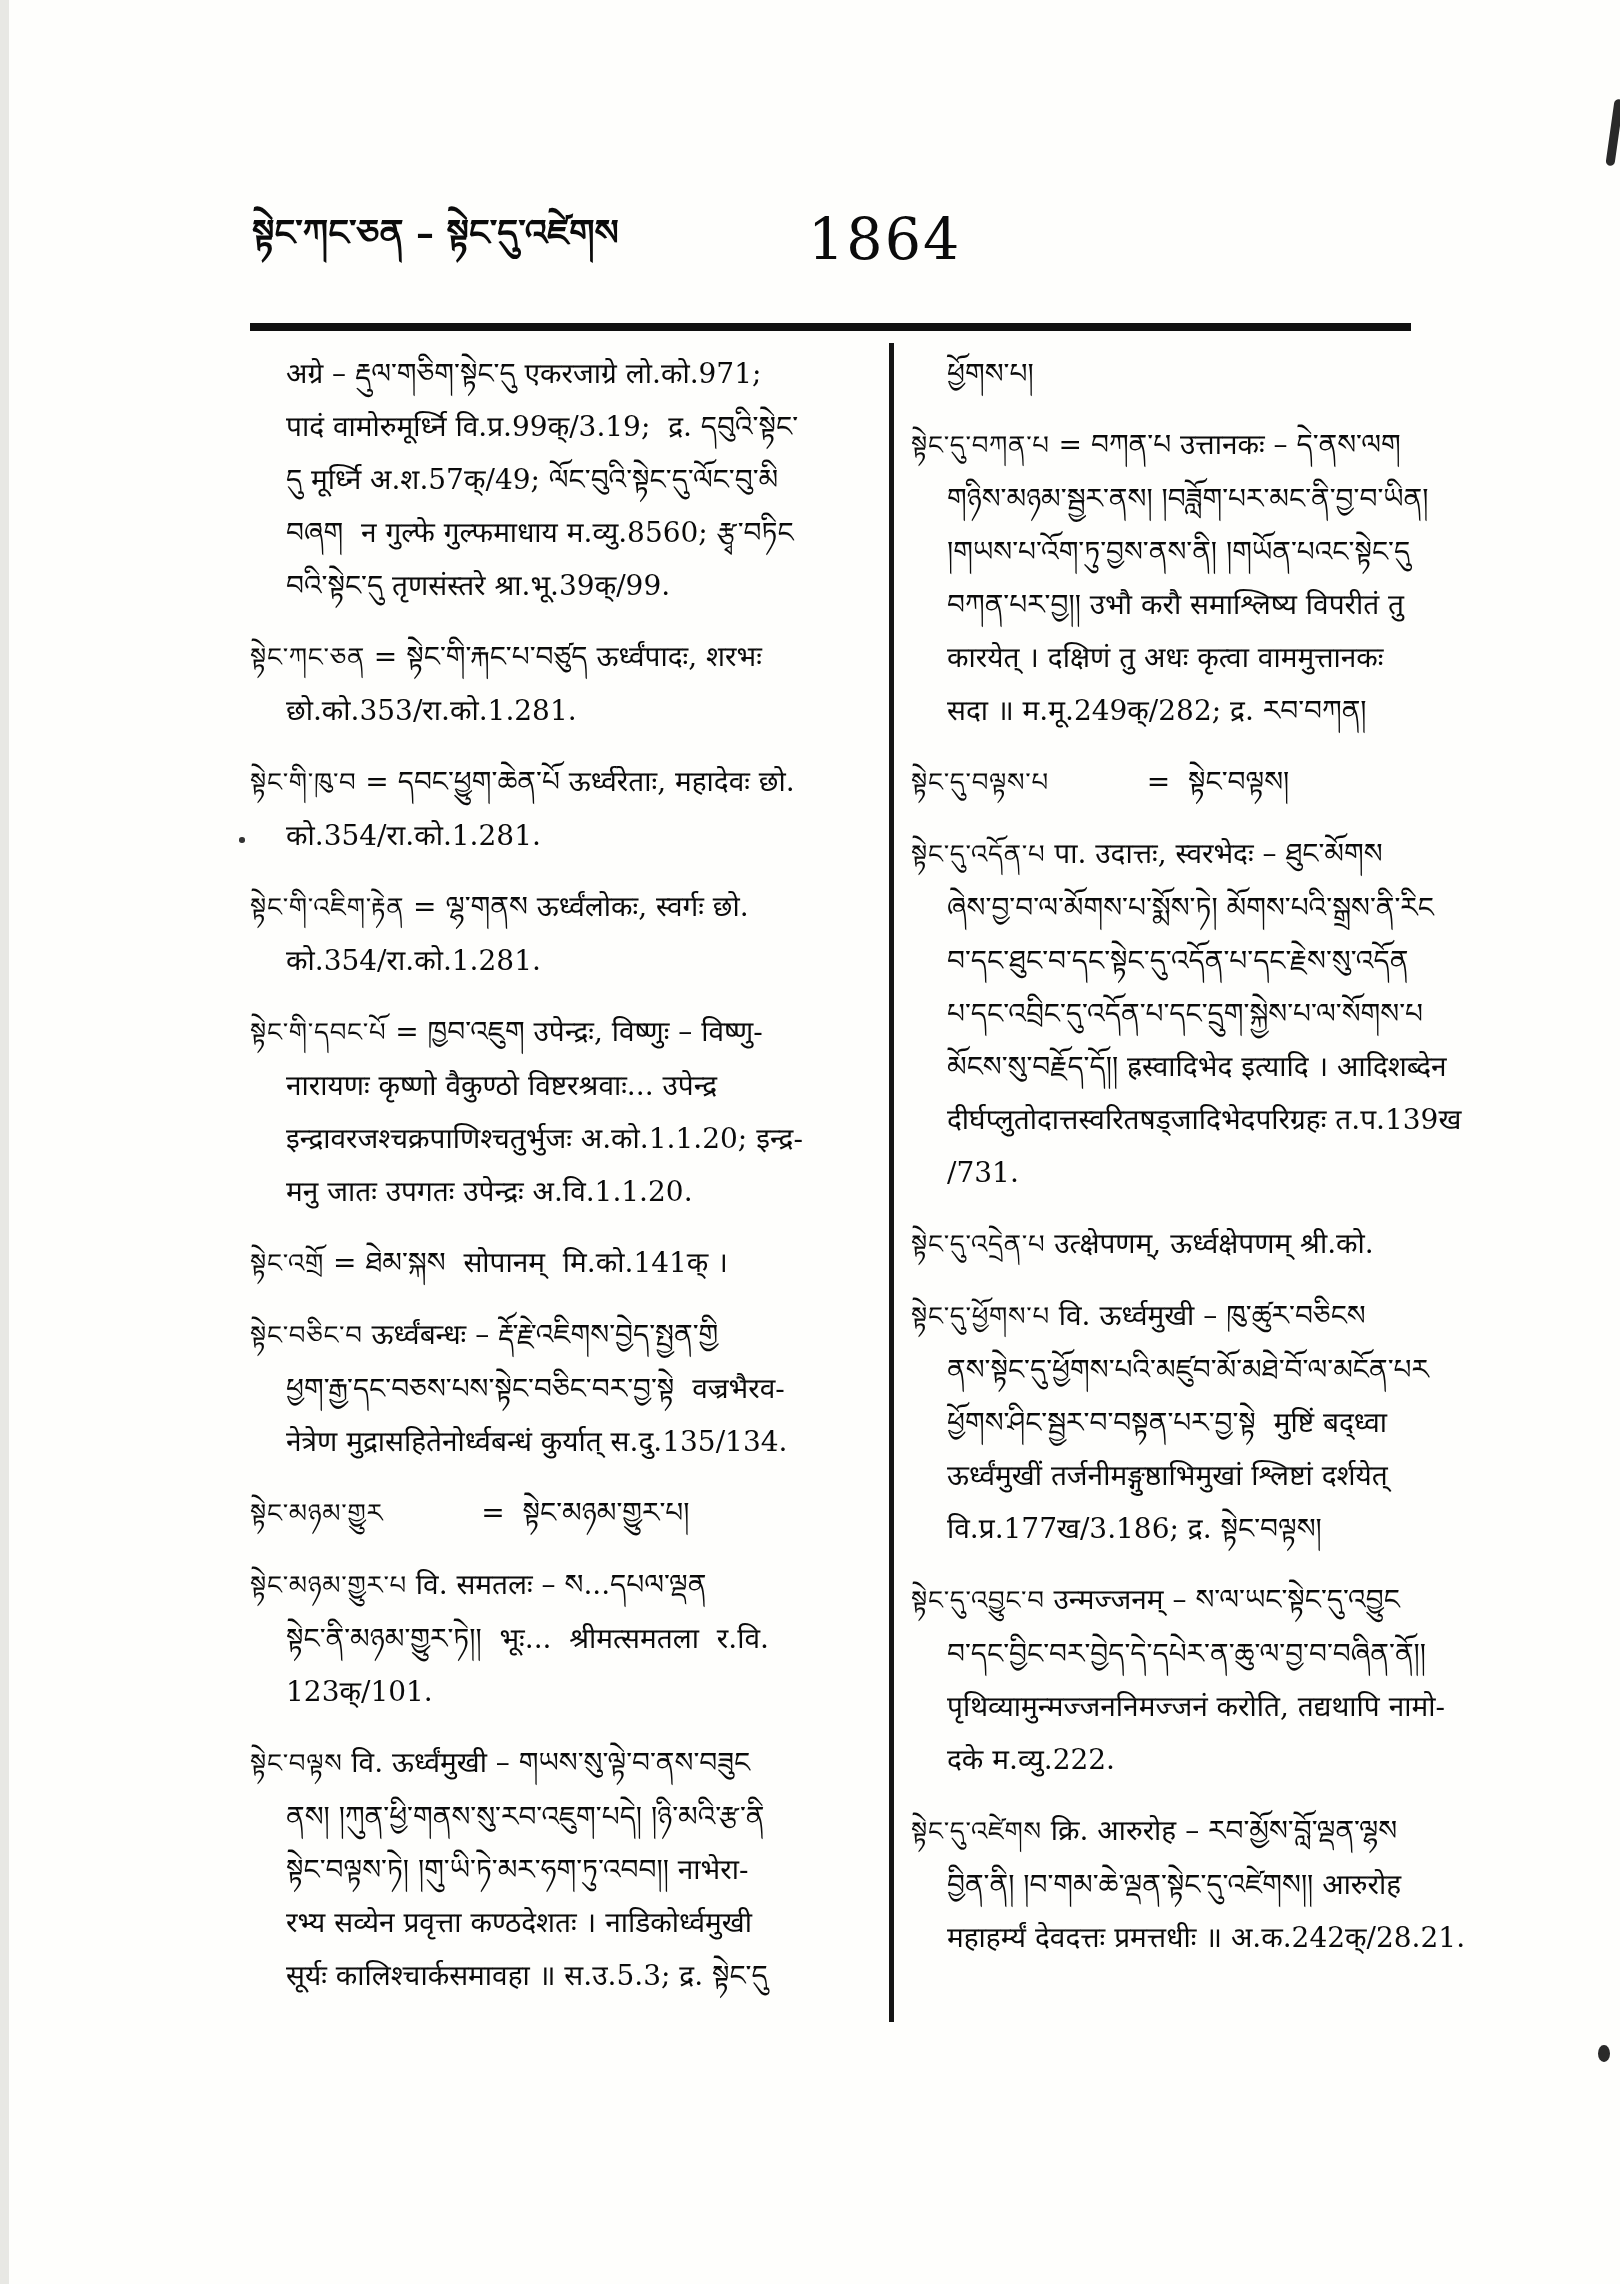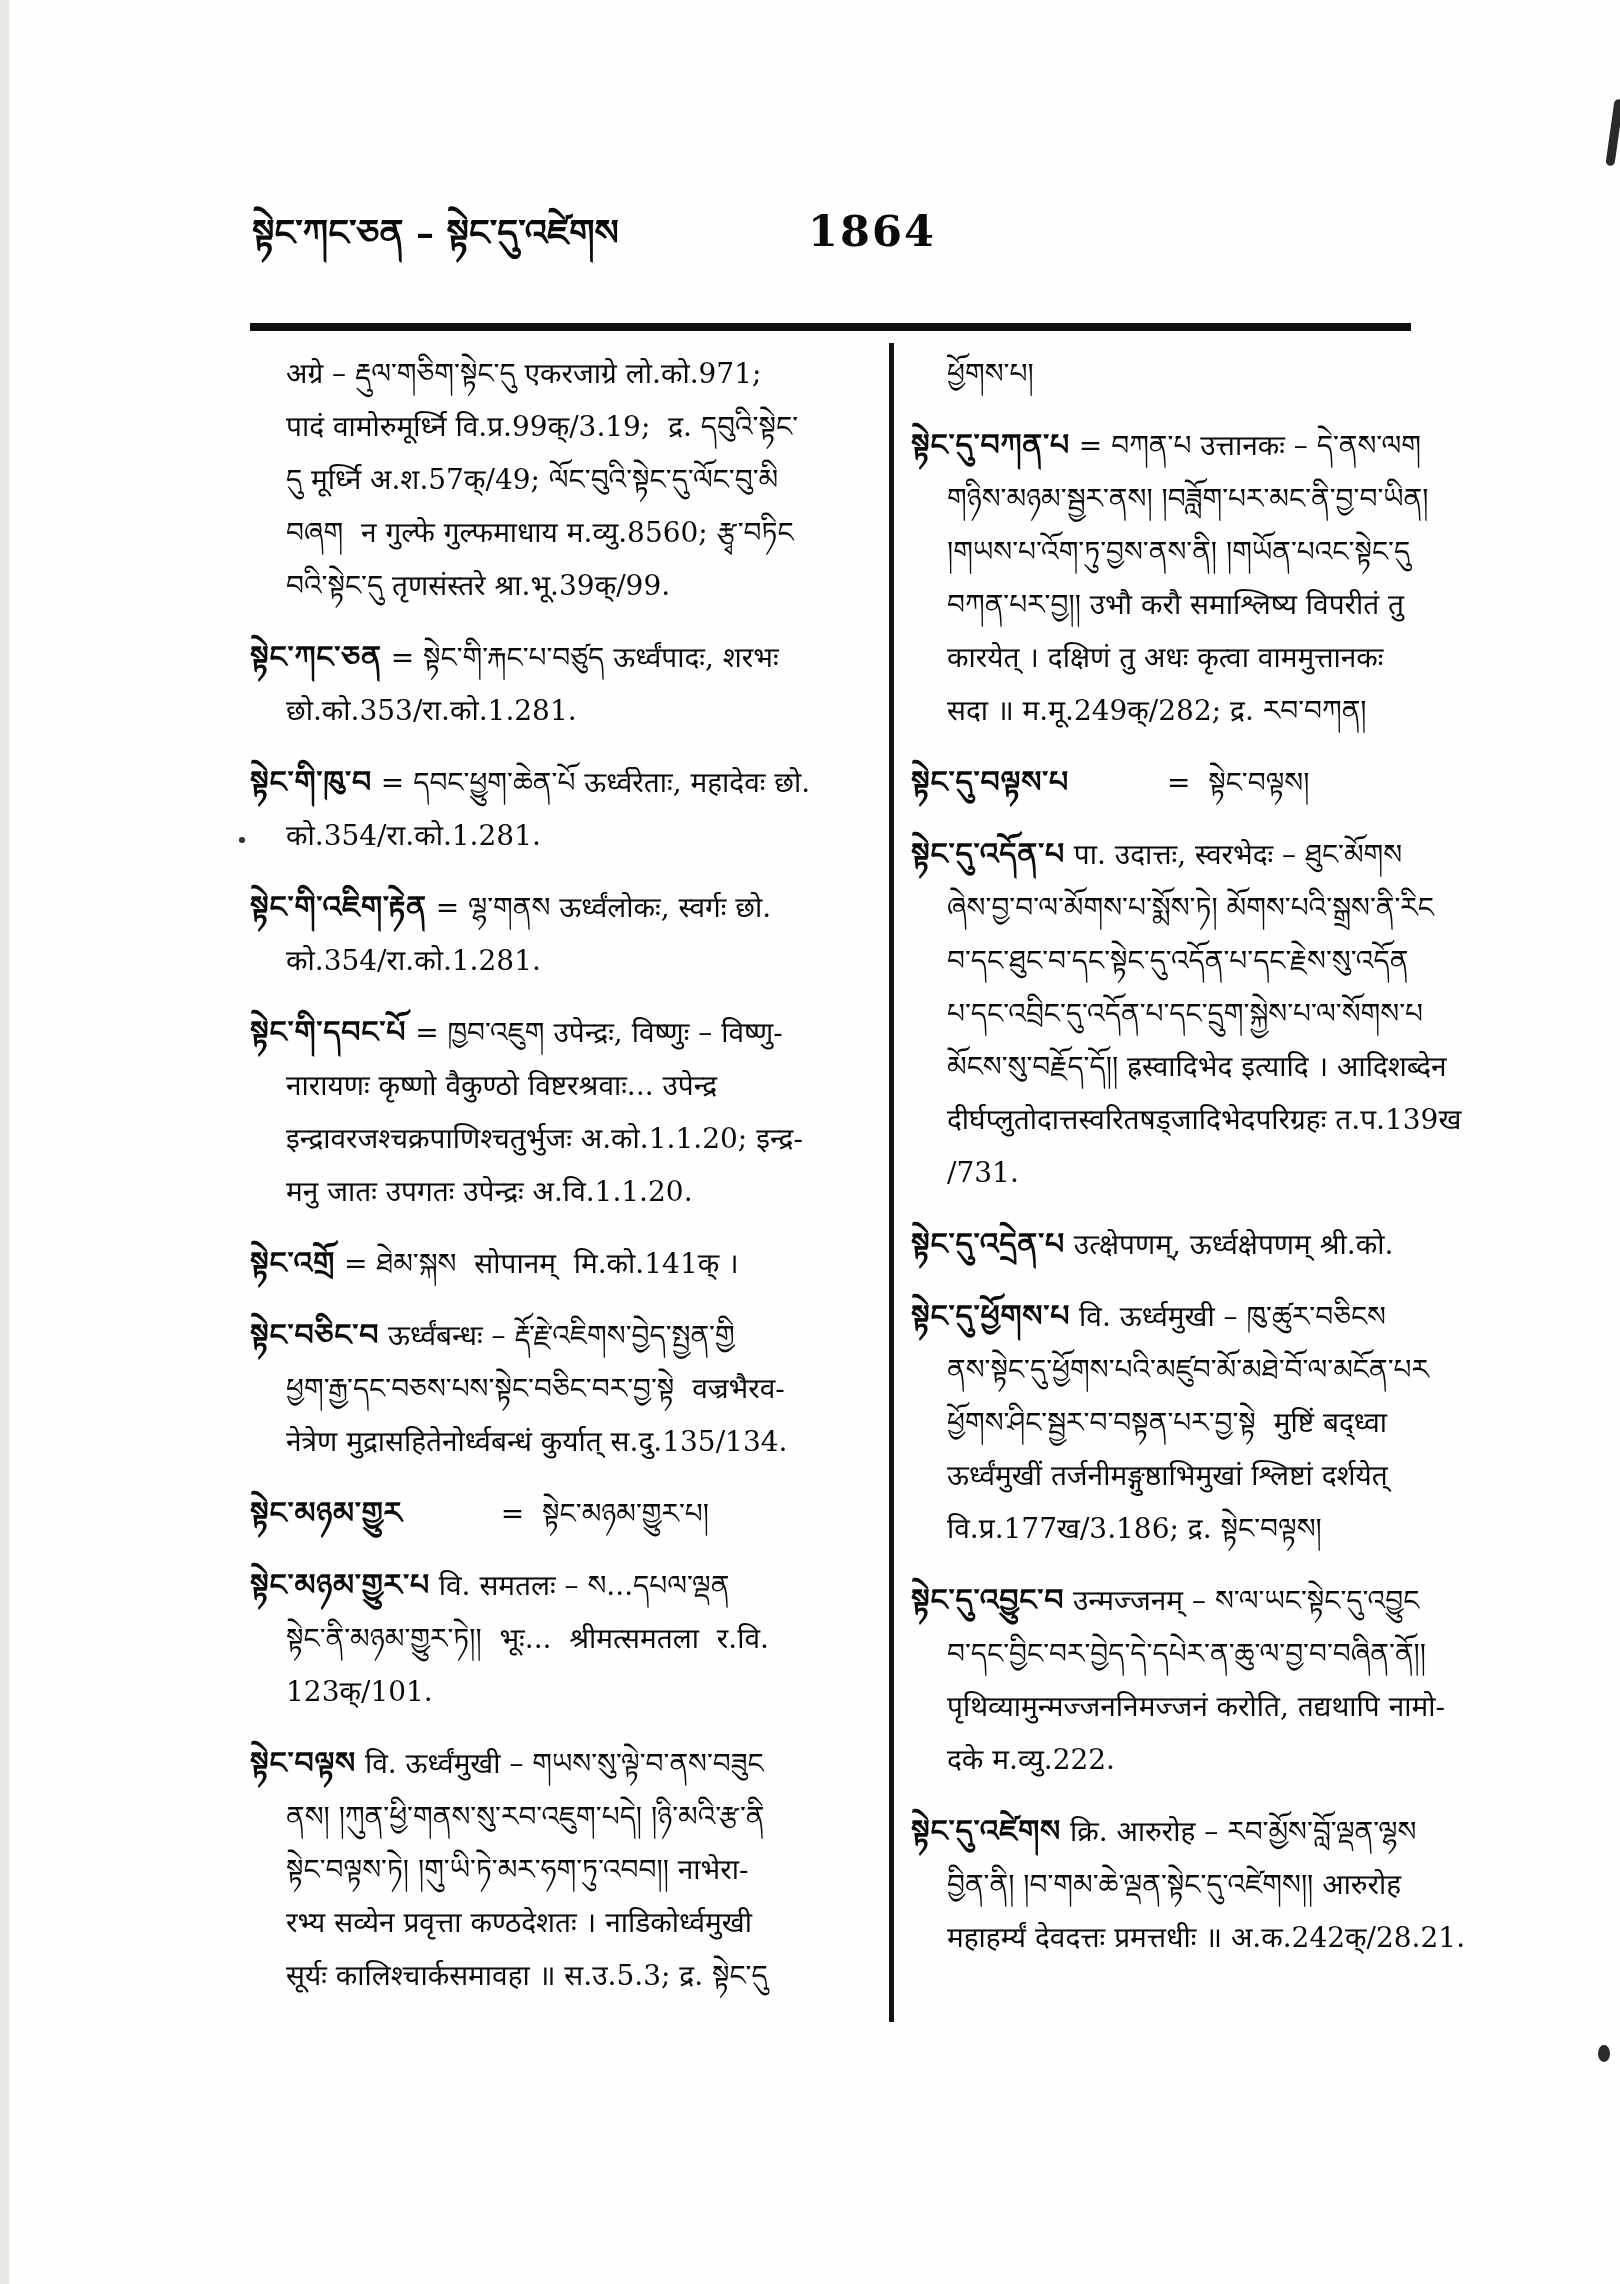--- a/index.html
+++ b/index.html
@@ -12,21 +12,21 @@
     color:#0b0b0b;
     margin-left:9px;
   }
   .running-head{
     position:absolute;left:243px;top:211px;
     font-size:36px;line-height:1.2;font-weight:600;
     white-space:pre;
   }
   .page-number{
     position:absolute;left:799px;top:206px;
-    font-size:43px;letter-spacing:2.1px;font-weight:700;
+    font-size:57px;letter-spacing:2.1px;font-weight:400;
   }
   .rule{
     position:absolute;left:241px;top:323px;width:1161px;height:7.7px;
     background:#101010;
   }
   .divider{
     position:absolute;left:880px;top:343px;width:4.9px;height:1679px;
     background:#151515;
   }
   .col{
@@ -35,21 +35,21 @@
   .col-left{left:241px;width:631px;}
   .col-right{left:902px;width:652px;}
   .entry{margin-top:18px;}
   .entry:first-child{margin-top:0;}
   .line{
     font-size:28px;line-height:53px;
     white-space:pre;overflow:hidden;
     padding-left:36px;
   }
   .entry-head .line.first{padding-left:0;}
-  .hw{font-weight:700;font-size:30px;letter-spacing:0.7px;}
+  .hw{font-weight:400;font-size:26px;letter-spacing:0.7px;}
   .scan-artifact{position:absolute;background:#2a2a2a;}
   .a1{left:1601px;top:99px;width:9px;height:67px;border-radius:4.9px;transform:rotate(8deg);}
   .a2{left:1589px;top:2045px;width:12px;height:17.4px;border-radius:50%;}
   .a3{left:230px;top:837px;width:5.6px;height:5.6px;border-radius:50%;background:#333;}
 </style>
 </head>
 <body>
 
 <div class="page">
   <div class="running-head">སྟེང་ཀང་ཅན – སྟེང་དུ་འཛེགས</div>

